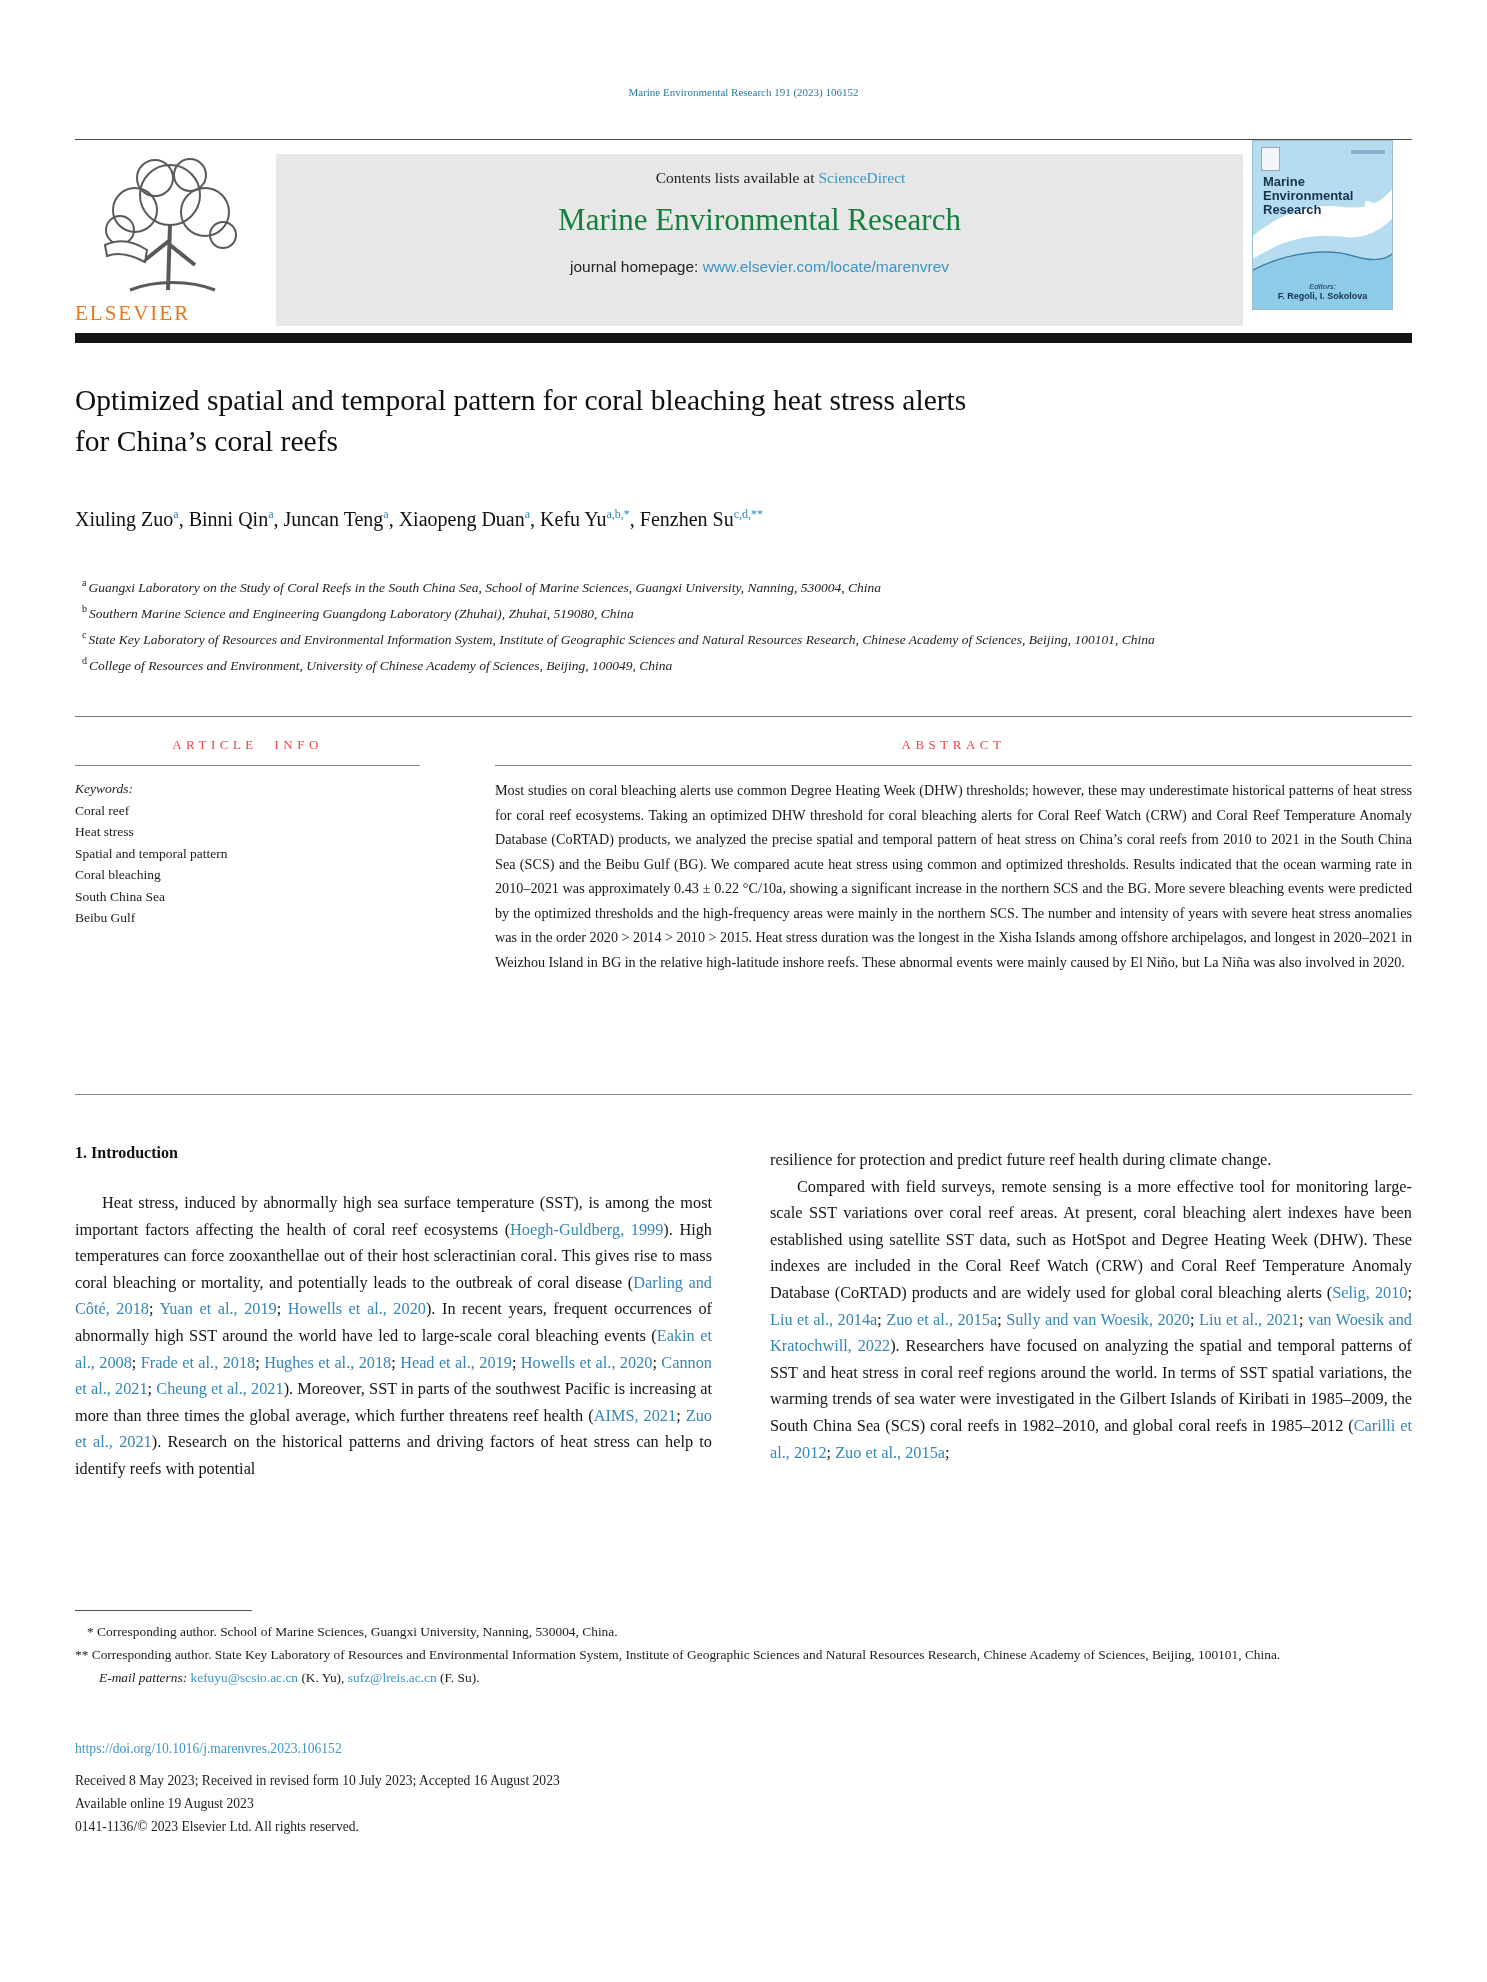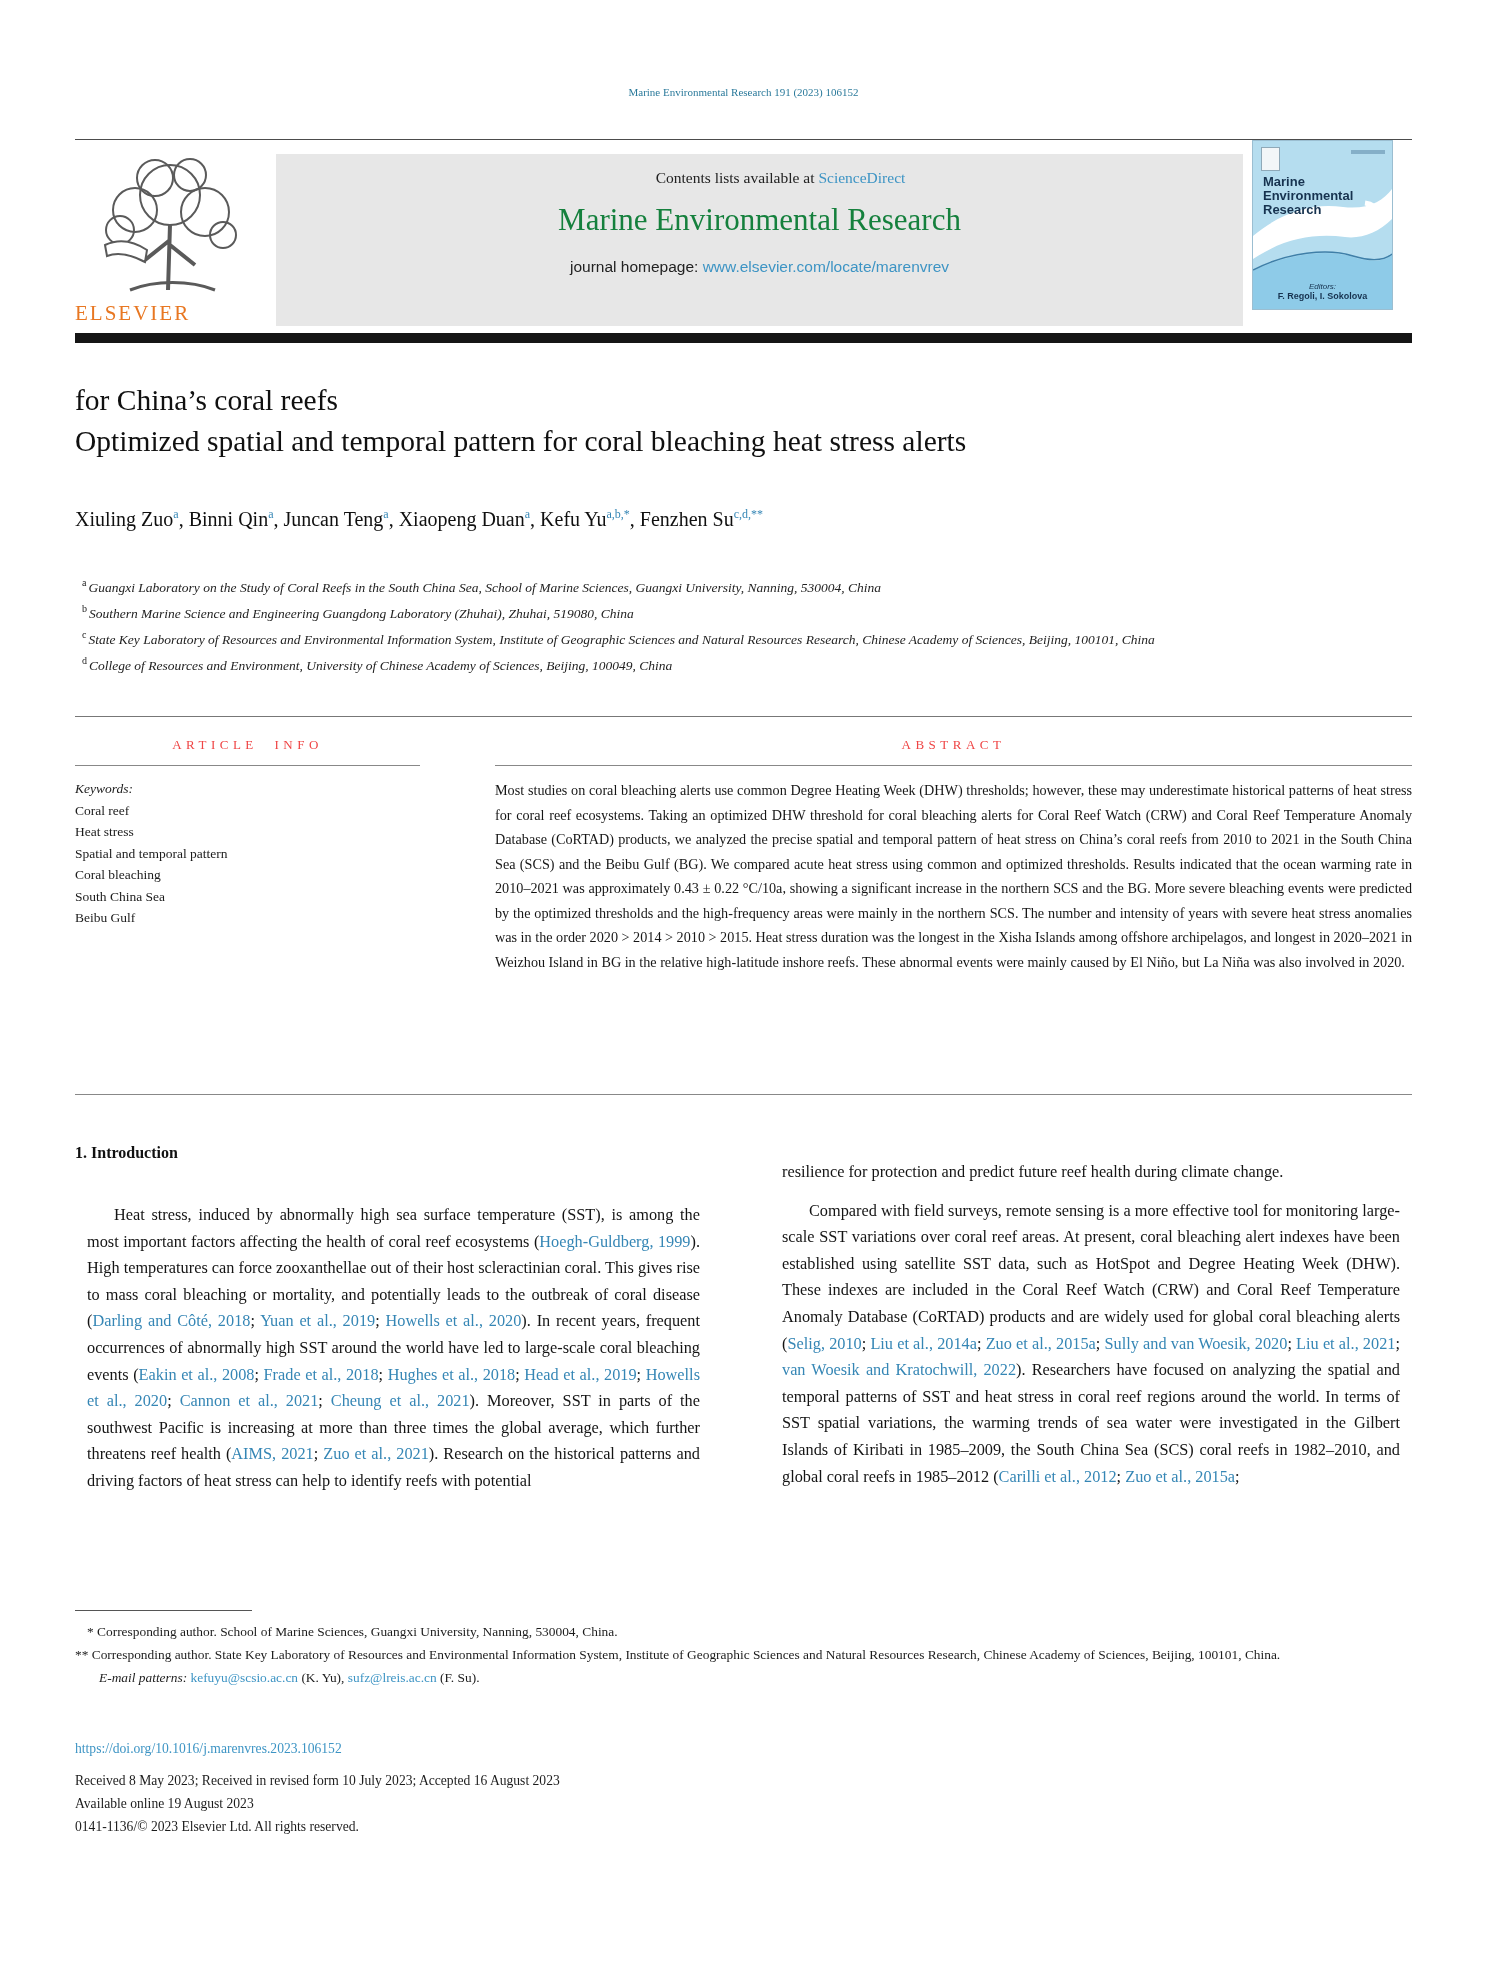--- a/index.html
+++ b/index.html
@@ -42,21 +42,21 @@
   .head-rule{border-top:1px solid #888;margin-top:12px;margin-bottom:12px;}
   .kw-label{font-style:italic;font-size:13.5px;line-height:21.5px;}
   .kw{font-size:13.5px;line-height:21.5px;}
   .abstract-text{font-size:14.2px;line-height:24.5px;text-align:justify;color:#161616;}
   .abs-bottom-rule{top:1094px;left:75px;width:1337px;border-top:1px solid #888;}
   
   .intro-head{top:1144px;left:75px;font-size:16px;font-weight:bold;color:#111;}
   .col{font-size:16.3px;line-height:26.6px;text-align:justify;color:#141414;}
   .col-left{top:1190px;left:75px;width:637px;}
   .col-right{top:1147px;left:770px;width:642px;}
-  .col p{margin:12px;}
+  .col p{margin:0;}
   .indent{text-indent:27px;}
   
   .fn-rule{top:1610px;left:75px;width:177px;border-top:1px solid #555;}
   .footnotes{top:1620px;left:75px;width:1337px;font-size:13.4px;line-height:23px;color:#1c1c1c;}
   .fn-star{padding-left:12px;}
   .fn-email{padding-left:24px;}
   .em-label{font-style:italic;}
   .footer{top:1737px;left:75px;width:1337px;font-size:13.6px;line-height:23px;color:#1c1c1c;}
   .doi-line{margin-bottom:9px;}
 </style>
@@ -112,22 +112,22 @@
   </div>
   <div class="cover-editors">
     <div class="ed-label">Editors:</div>
     <div class="ed-names">F. Regoli, I. Sokolova</div>
   </div>
 </div>
 
 <div class="abs black-bar"></div>
 
 <div class="abs title">
+  <div>Optimized spatial and temporal pattern for coral bleaching heat stress alerts</div>
   <div>for China’s coral reefs</div>
-  <div>Optimized spatial and temporal pattern for coral bleaching heat stress alerts</div>
 </div>
 
 <div class="abs authors">
   <span><span>Xiuling Zuo</span><sup>a</sup><span>, </span></span><span><span>Binni Qin</span><sup>a</sup><span>, </span></span><span><span>Juncan Teng</span><sup>a</sup><span>, </span></span><span><span>Xiaopeng Duan</span><sup>a</sup><span>, </span></span><span><span>Kefu Yu</span><sup>a,b,*</sup><span>, </span></span><span><span>Fenzhen Su</span><sup>c,d,**</sup><span></span></span>
 </div>
 
 <div class="abs affils">
   <div><sup>a</sup><span>Guangxi Laboratory on the Study of Coral Reefs in the South China Sea, School of Marine Sciences, Guangxi University, Nanning, 530004, China</span></div>
   <div><sup>b</sup><span>Southern Marine Science and Engineering Guangdong Laboratory (Zhuhai), Zhuhai, 519080, China</span></div>
   <div><sup>c</sup><span>State Key Laboratory of Resources and Environmental Information System, Institute of Geographic Sciences and Natural Resources Research, Chinese Academy of Sciences, Beijing, 100101, China</span></div>

